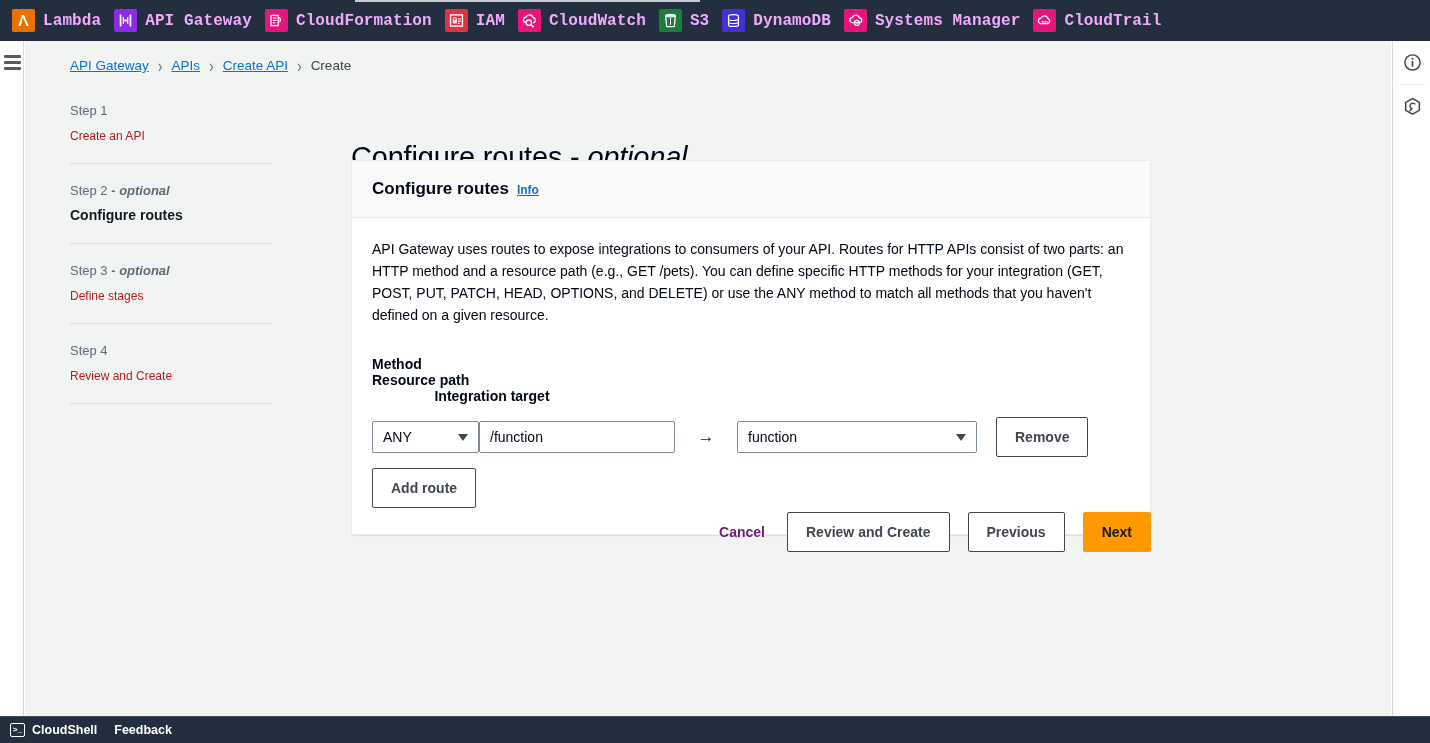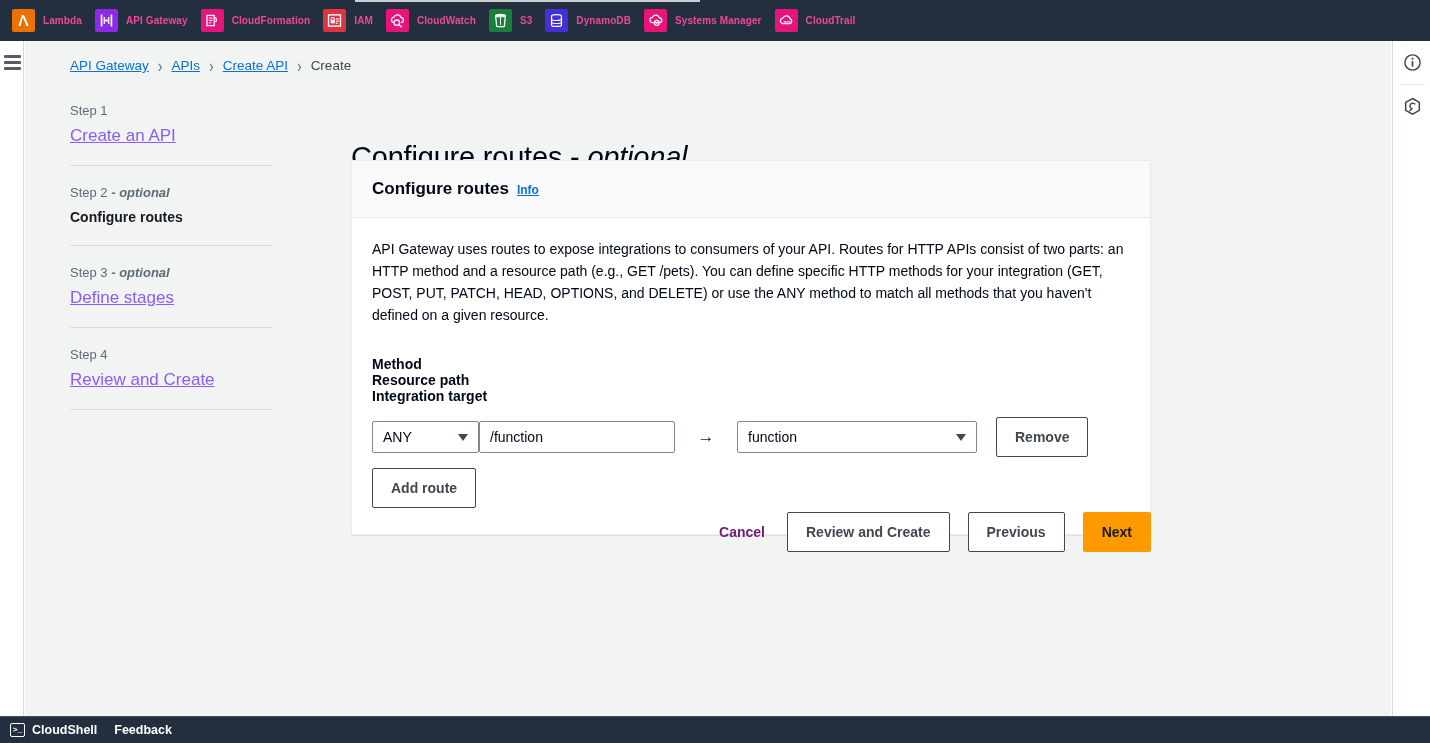--- a/index.html
+++ b/index.html
@@ -34,25 +34,26 @@
   }
   .svc-ico {
     width: 23px; height: 23px;
     border-radius: 2px;
     display: flex; align-items: center; justify-content: center;
     margin-right: 8px;
     flex: 0 0 auto;
   }
   .svc-ico svg { display: block; }
   .svc-label {
-    color: #ec4899;
-    font-size: 10px;
+    color: #f0abfc;
+    font-size: 16px;
     font-weight: bold;
     white-space: nowrap;
     letter-spacing: 0.1px;
+    font-family: Liberation Mono, monospace;
   }
 
   
   #leftrail {
     position: absolute; top: 41px; left: 0;
     width: 24px; height: 702px;
     background: #ffffff;
     border-right: 1px solid #d5dbdb;
   }
   #hamburger {
@@ -121,22 +122,22 @@
     position: absolute; top: 58px; left: 45px;
     width: 202px;
   }
   .step-block { padding: 4px 0 0 0; }
   .step-kicker {
     font-size: 13px; color: #5f6b7a;
     margin-bottom: 8px;
   }
   .step-kicker em { font-style: italic; font-weight: bold; }
   .step-link {
-    font-size: 17px; color: #8b5cf6;
-    text-decoration: underline; cursor: pointer;
+    font-size: 12px; color: #b91c1c;
+    cursor: pointer;
     display: inline-block;
   }
   .step-active {
     font-size: 14px; color: #16191f; font-weight: bold;
     display: inline-block;
   }
   .step-hr {
     height: 1px; background: #d9dbdd;
     margin: 19px 0 15px 0;
   }
@@ -181,21 +182,21 @@
 
   
   #form-labels {
     display: flex; margin-top: 30px; flex-direction: column;
   }
   .flabel {
     font-size: 14px; font-weight: bold; color: #000716;
   }
   #lbl-method { width: 129px; }
   #lbl-path { width: 262px; }
-  #lbl-target { width: 240px; }
+  #lbl-target { width: 240px; text-align: center; }
 
   #form-row {
     display: flex; align-items: center; margin-top: 13px;
   }
   .fld {
     height: 32px;
     border: 1px solid #7d8998;
     border-radius: 2px;
     background: #ffffff;
     font-size: 14px; color: #000716;

